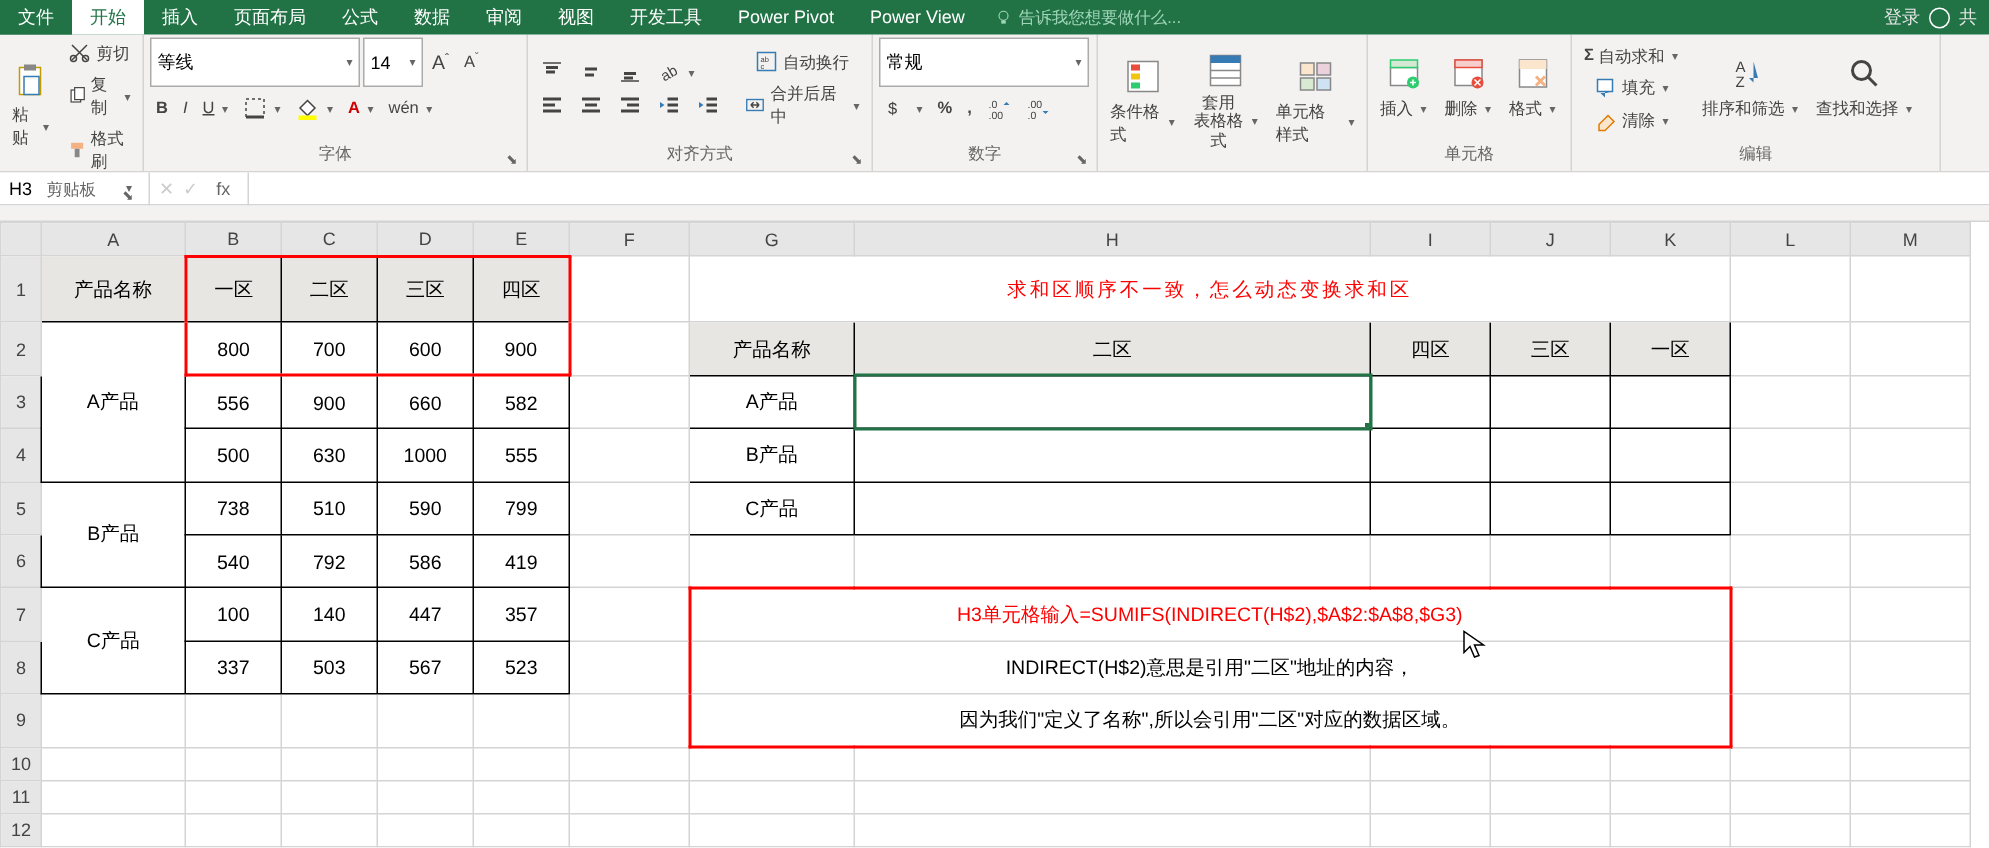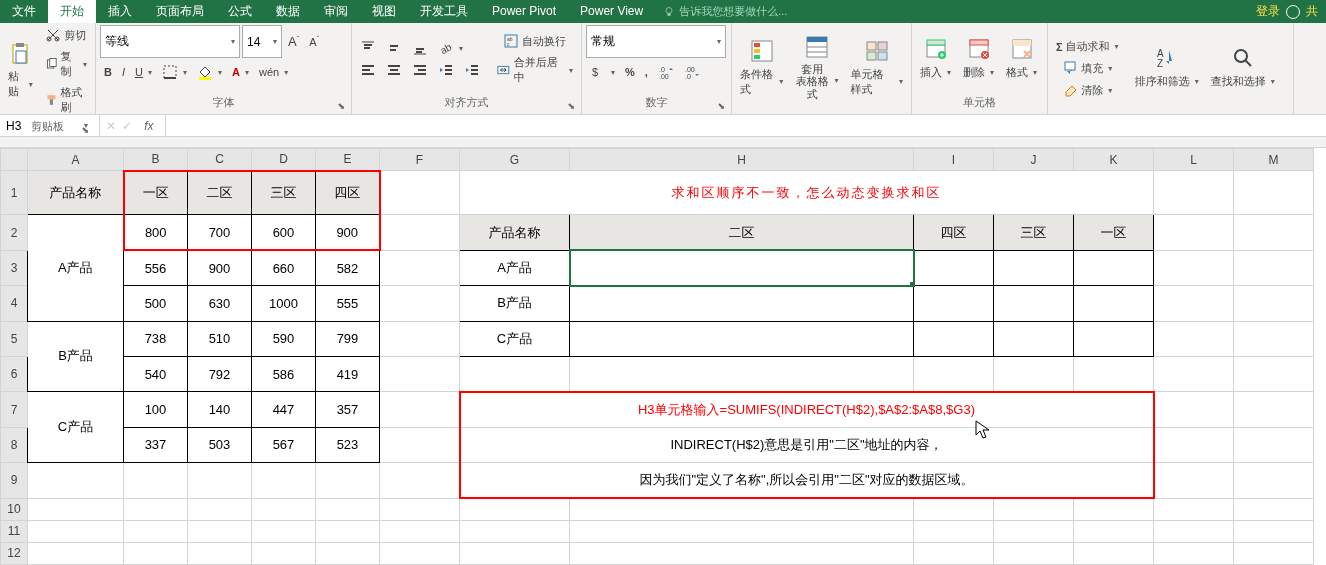--- a/index.html
+++ b/index.html
@@ -6,21 +6,21 @@
 body { background: #fff; width: 1326px; height: 565px; overflow: hidden; font-size: 12px; }
 
 
 .titlebar { background: #217346; height: 23px; display: flex; align-items: center; color: #fff; position: relative; }
 .tab { padding: 0 12px; height: 23px; line-height: 23px; font-size: 12px; cursor: pointer; }
 .tab.file { background: #217346; color: #fff; }
 .tab.active { background: #fff; color: #217346; }
 .tab.other { color: #fff; }
 .tellme { display: flex; align-items: center; color: #a0d5b8; gap: 4px; margin-left: 8px; font-size: 11px; }
 .bulb { width: 12px; height: 12px; }
-.titlebar-right { position: absolute; right: 8px; display: flex; align-items: center; gap: 6px; color: #fde047; font-size: 12px; }
+.titlebar-right { position: absolute; right: 8px; display: flex; align-items: center; gap: 6px; color: #e5e5e5; font-size: 12px; }
 .avatar-icon { width: 14px; height: 14px; border: 1px solid #fff; border-radius: 50%; display: inline-block; }
 
 
 .ribbon { background: #f3f2f1; height: 92px; border-bottom: 1px solid #d4d4d4; display: flex; }
 .group { border-right: 1px solid #d4d4d4; display: flex; flex-direction: column; padding: 2px 4px; }
 .group-body { flex: 1; display: flex; align-items: center; gap: 4px; }
 .group-label { text-align: center; font-size: 11px; color: #666; padding: 2px 0; position: relative; }
 .group-label .launcher { position: absolute; right: 2px; bottom: 1px; font-size: 9px; color: #666; }
 .vstack { display: flex; flex-direction: column; gap: 2px; }
 .hstack { display: flex; align-items: center; gap: 2px; }
@@ -31,21 +31,21 @@
 .select { background: #fff; border: 1px solid #ababab; height: 33px; font-size: 12px; padding: 0 4px; display: flex; align-items: center; justify-content: space-between; }
 .fontname { width: 140px; }
 .fontsize { width: 40px; }
 
 
 .fbar { height: 22px; border-bottom: 1px solid #d4d4d4; display: flex; align-items: center; background: #fff; }
 .namebox { width: 100px; border-right: 1px solid #d4d4d4; height: 22px; display: flex; align-items: center; }
 .namebox input { border: none; width: 80px; padding: 0 6px; font-size: 12px; outline: none; }
 .namebox .dd2 { font-size: 8px; color: #666; padding: 0 4px; }
 .fx-btns { display: flex; align-items: center; gap: 6px; padding: 0 6px; color: #888; border-right: 1px solid #d4d4d4; height: 22px; }
-.fx-label { padding: 0 6px; font-style: italic; color: #666; font-size: 12px; }
+.fx-label { padding: 0 6px; color: #666; font-size: 12px; }
 .formula-input { flex: 1; border: none; outline: none; font-size: 12px; padding: 0 4px; }
 
 
 .spacer { height: 11px; border-bottom: 1px solid #d4d4d4; background: #f3f2f1; }
 
 
 .grid-wrap { display: flex; height: calc(565px - 23px - 92px - 22px - 11px); }
 .grid { border-collapse: collapse; table-layout: fixed; }
 .grid th, .grid td { border: 1px solid #d4d4d4; font-size: 13px; font-weight: normal; padding: 0; vertical-align: middle; text-align: center; overflow: hidden; white-space: nowrap; }
 .grid .rowhdr, .grid .colhdr, .grid .corner { background: #e6e6e6; color: #444; font-size: 12px; }
@@ -457,20 +457,21 @@
         <svg class="icon-lg" viewBox="0 0 24 24">
             <circle cx="10" cy="10" r="6" fill="none" stroke="#444" stroke-width="2"></circle>
             <line x1="14" y1="14" x2="20" y2="20" stroke="#444" stroke-width="2"></line>
           </svg>
         <div class="btn">
             <span>查找和选择</span>
             <span class="dd">▾</span>
           </div>
       </div>
     </div>
+    <div class="group-label">编辑</div>
   </div>
 
 </div>
 
 <div class="fbar">
   <div class="namebox">
     <input value="H3" style="">
     <span class="dd2">▾</span>
   </div>
   <div class="fx-btns">

